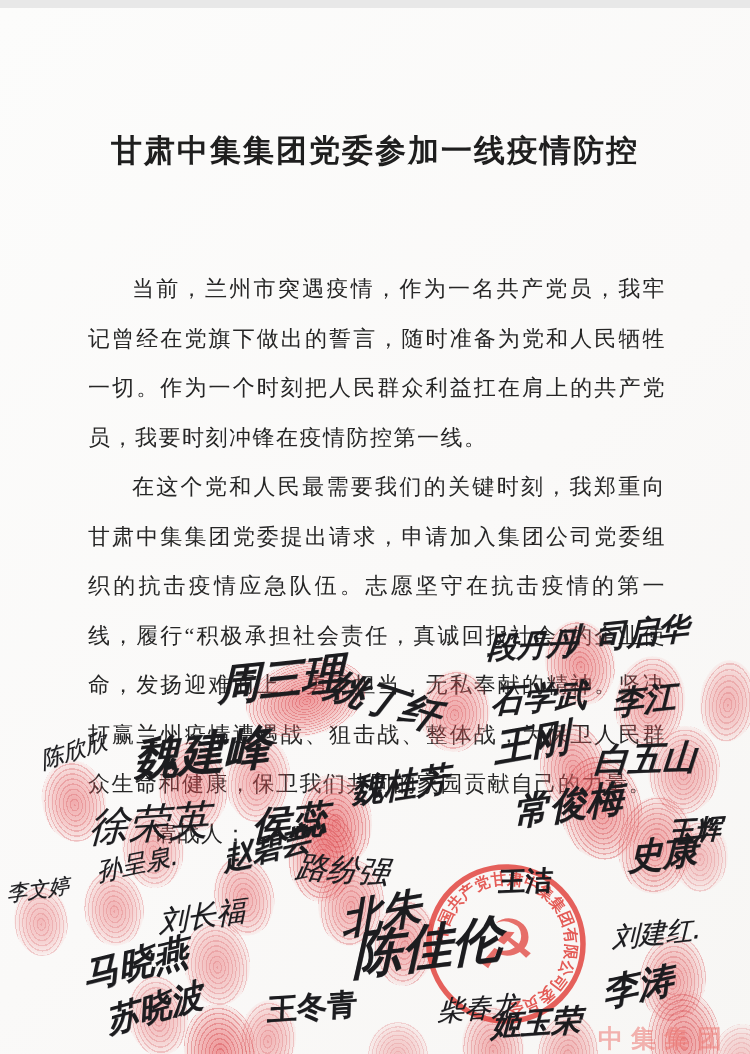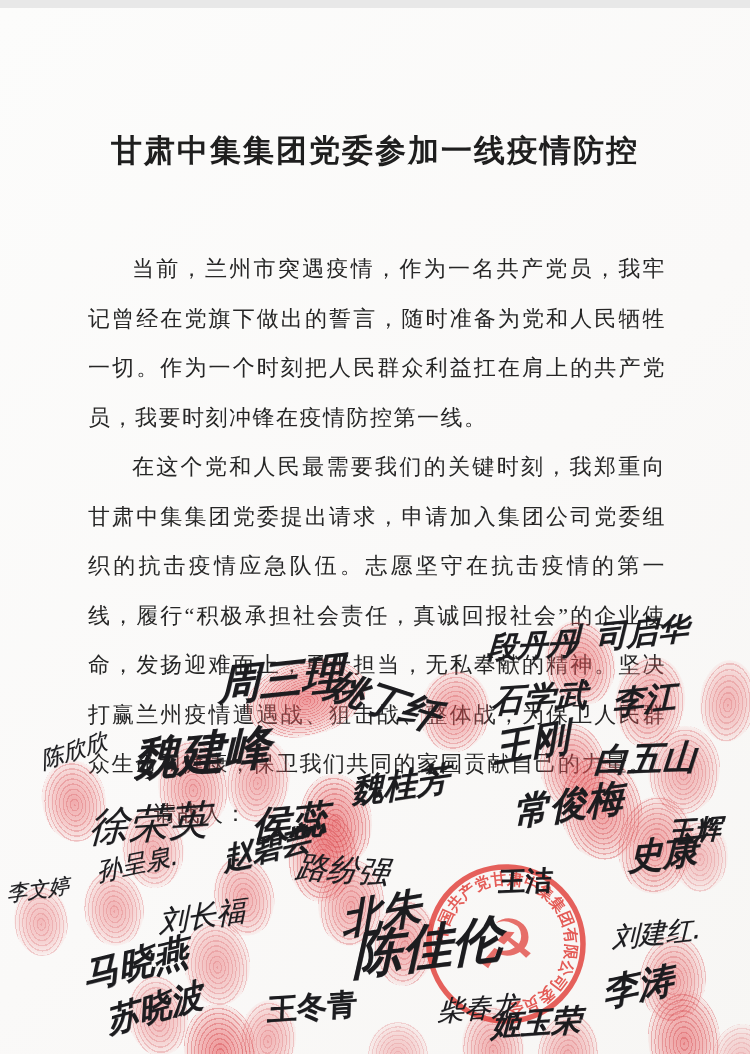--- a/index.html
+++ b/index.html
@@ -18,21 +18,21 @@
     font-family:"Liberation Sans", sans-serif;
     font-weight:bold;font-size:31px;letter-spacing:2px;color:#1e1e1e;
   }
   .title-2{
     position:absolute;top:182px;left:0;width:100%;
     text-align:center;
     font-family:"Liberation Sans", sans-serif;
     font-weight:bold;font-size:30px;letter-spacing:20px;text-indent:20px;color:#1e1e1e;
   }
   .body-text{
-    position:absolute;top:236px;left:88px;width:578px;
+    position:absolute;top:256px;left:88px;width:578px;
     font-size:22px;line-height:49.5px;letter-spacing:1.5px;
     text-align:justify;color:#262626;
   }
   .para{margin:0;text-indent:2em;}
   .signer-line{margin:0;text-indent:3em;font-size:22px;}
   .hand-layer,.fp-layer{position:absolute;top:0;left:0;width:750px;height:1054px;pointer-events:none;}
   .sig{
     position:absolute;white-space:nowrap;
     font-family:"DejaVu Sans", sans-serif;
     color:#1c1c1f;
@@ -144,14 +144,15 @@
       <div class="sig" style="left: 352px; top: 915px; font-size: 50px; font-weight: 600; font-style: italic; transform: rotate(-7deg) skewX(-6deg);">陈佳伦</div>
       <div class="sig" style="left: 612px; top: 912px; font-size: 27px; font-weight: 500; font-style: italic; transform: rotate(-6deg) skewX(-6deg);">刘建红.</div>
       <div class="sig" style="left: 600px; top: 962px; font-size: 36px; font-weight: 600; font-style: italic; transform: rotate(-12deg) skewX(-6deg);">李涛</div>
       <div class="sig" style="left: 80px; top: 945px; font-size: 36px; font-weight: 600; font-style: italic; transform: rotate(-14deg) skewX(-6deg);">马晓燕</div>
       <div class="sig" style="left: 103px; top: 992px; font-size: 33px; font-weight: 600; font-style: italic; transform: rotate(-16deg) skewX(-6deg);">苏晓波</div>
       <div class="sig" style="left: 268px; top: 982px; font-size: 30px; font-weight: 800; transform: rotate(-4deg) skewX(-6deg);">王冬青</div>
       <div class="sig" style="left: 438px; top: 985px; font-size: 27px; font-weight: 500; font-style: italic; transform: rotate(-4deg) skewX(-6deg);">柴春龙</div>
       <div class="sig" style="left: 492px; top: 998px; font-size: 30px; font-weight: 800; font-style: italic; transform: rotate(-4deg) skewX(-6deg);">姬玉荣</div>
     </div>
 
+  <div class="faint-stamp">中集集团</div>
 
 </div>
 
 </body></html>

